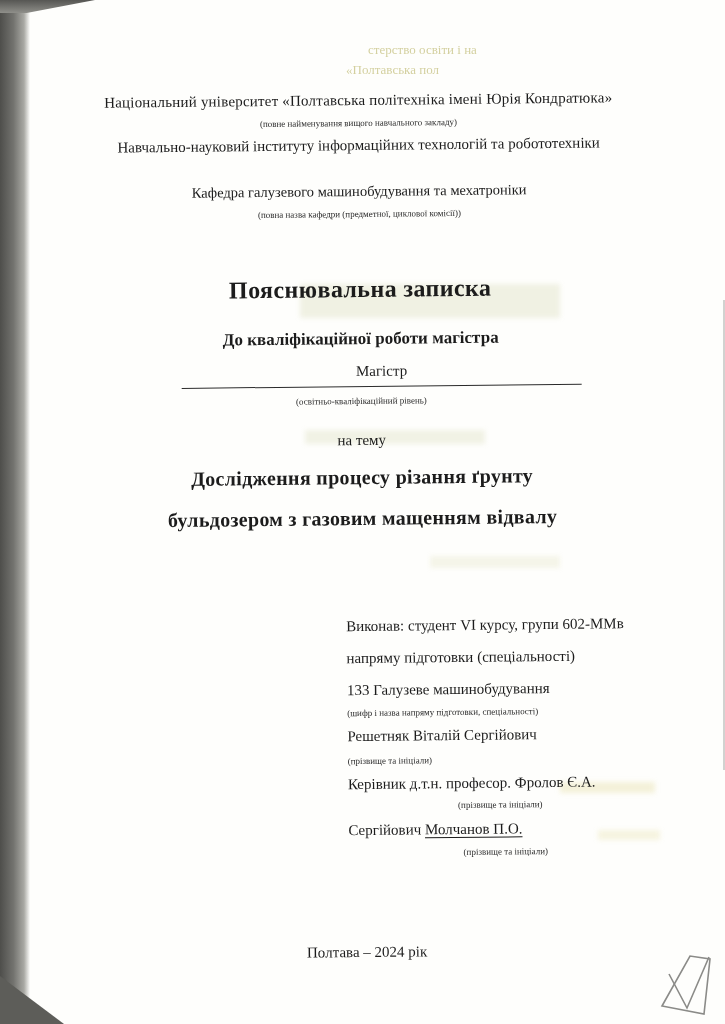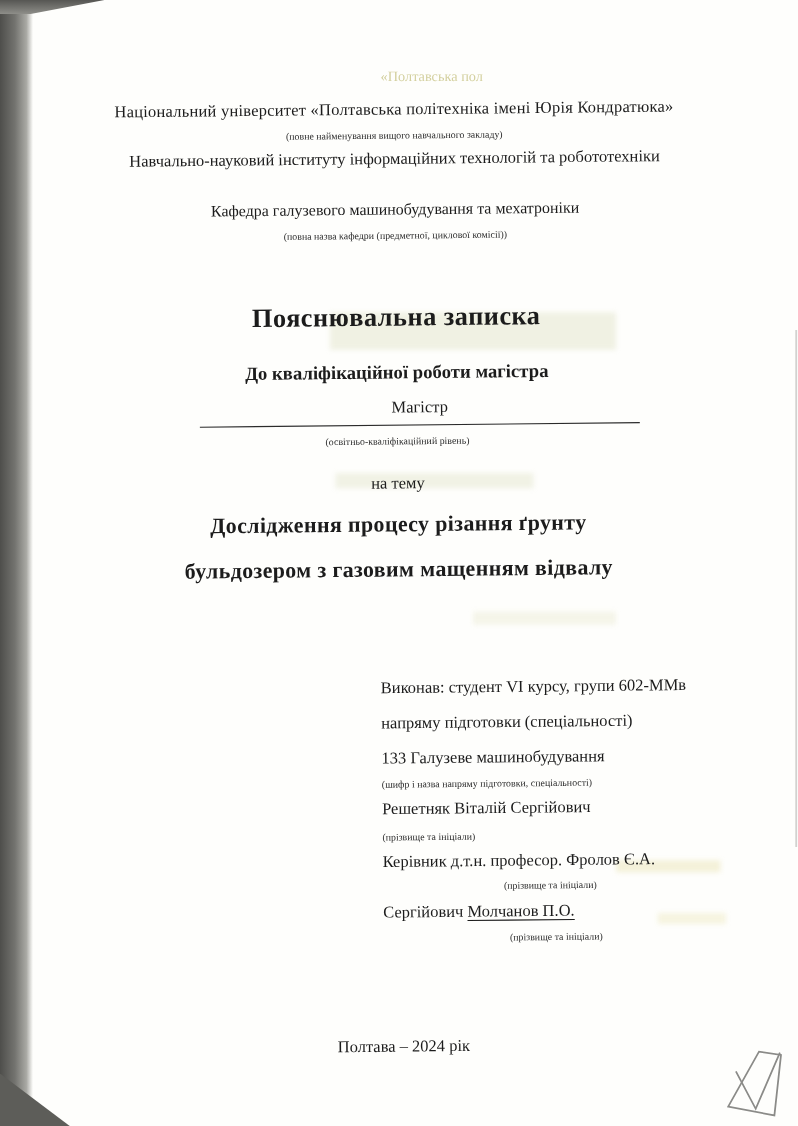--- a/index.html
+++ b/index.html
@@ -75,20 +75,21 @@
   .sm3 { left: 430px; top: 556px; width: 130px; height: 12px; background: rgba(200,198,135,0.16); }
   .sm4 { left: 560px; top: 782px; width: 95px; height: 11px; background: rgba(215,203,115,0.25); }
   .sm5 { left: 598px; top: 830px; width: 62px; height: 10px; background: rgba(215,203,115,0.20); }
   .pencil-mark { position: absolute; left: 650px; top: 948px; }
 </style>
 </head>
 <body>
 
 <div class="scan-page">
 
+  <div class="ghost ghost1">стерство освіти і на</div>
   <div class="ghost ghost2">«Полтавська пол</div>
   <div class="smudge sm1"></div>
   <div class="smudge sm2"></div>
   <div class="smudge sm3"></div>
   <div class="smudge sm4"></div>
   <div class="smudge sm5"></div>
 
   <div class="content">
 
     <div class="line t-univ">Національний університет «Полтавська політехніка імені Юрія Кондратюка»</div>

